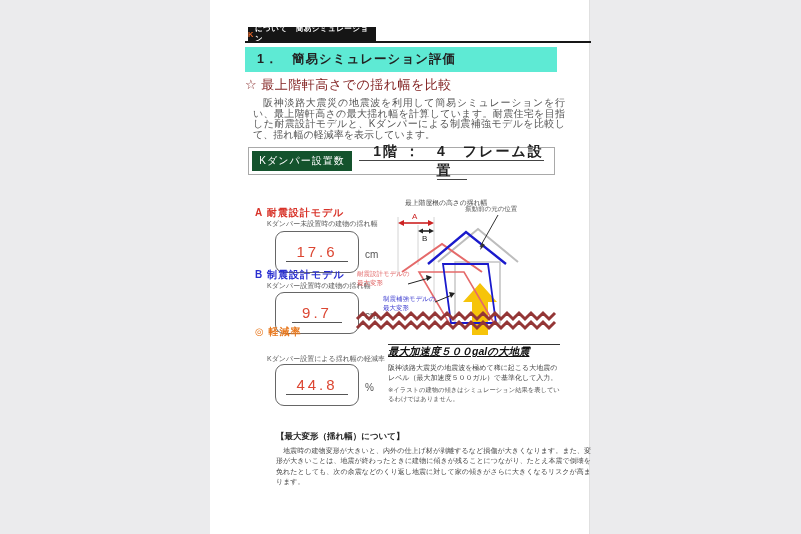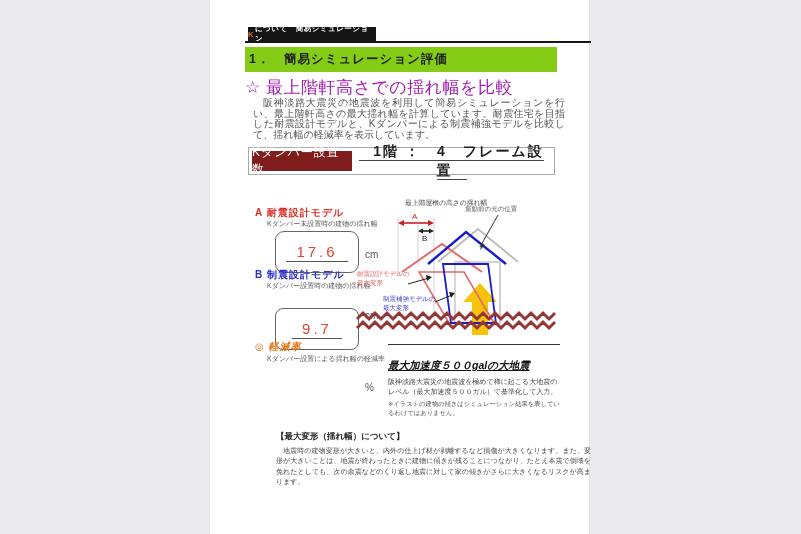--- a/index.html
+++ b/index.html
@@ -7,52 +7,52 @@
               font-family:"Liberation Sans","DejaVu Sans",sans-serif; }
   .page { position:absolute; left:210px; top:0; width:380px; height:534px;
           background:#ffffff; border-right:1px solid #e0e0e0; }
   .abs { position:absolute; }
 
   .tab { left:38px; top:27px; width:128px; height:14px; background:#151515;
          color:#fff; font-size:7.5px; font-weight:bold; display:flex;
          align-items:center; justify-content:center; letter-spacing:0.5px; }
   .tab .k { color:#e8662a; margin-right:1px; }
   .toprule { left:35px; top:41px; width:346px; height:2px; background:#161616; }
-  .titlebar { left:35px; top:47px; width:312px; height:25px; background:#84cc16;
-              display:flex; align-items:center; padding-left:4px;
+  .titlebar { left:35px; top:47px; width:312px; height:25px; background:#5eead4;
+              display:flex; align-items:center; padding-left:12px;
               font-size:12.5px; font-weight:bold; color:#222; letter-spacing:1px; }
-  .subtitle { left:35px; top:76px; font-size:17px; color:#a21caf; letter-spacing:0.5px; }
+  .subtitle { left:35px; top:76px; font-size:13px; color:#7f1d1d; letter-spacing:0.5px; }
   .intro { left:43px; top:98px; width:312px; font-size:10px; line-height:10.6px;
            color:#555; text-indent:1em; text-align:justify; }
 
   .placement { left:38px; top:147px; width:307px; height:28px;
                border:1px solid #a9a9a9; display:flex; align-items:center; padding:3px; }
-  .placement .plabel { width:100px; height:20px; background:#7f1d1d; color:#fff;
-                       font-size:12px; display:flex; align-items:center;
+  .placement .plabel { width:100px; height:20px; background:#14532d; color:#fff;
+                       font-size:10px; display:flex; align-items:center;
                        justify-content:center; letter-spacing:1px; }
   .placement .pvalue { flex:1; text-align:center; }
   .placement .pvalue span { font-size:14px; font-weight:bold; color:#222;
                             letter-spacing:2px; border-bottom:1.5px solid #444;
                             padding:0 14px 1px; }
 
   .sec-head { font-size:10px; font-weight:bold; letter-spacing:1px; }
   .sec-desc { font-size:7px; color:#555; }
   .valbox { width:84px; height:42px; border:1.5px solid #666; border-radius:9px;
             display:flex; align-items:center; justify-content:center; background:#fff; }
   .valbox span { font-size:15px; color:#dc4632; letter-spacing:3px;
                  border-bottom:1.5px solid #555; padding:0 10px 1px; }
   .unit { font-size:10px; color:#555; }
   .c-red { color:#d8342a; } .c-blue { color:#2a2fd0; } .c-orange { color:#e8791f; }
 
   .diacap { left:195px; top:198px; font-size:6.8px; color:#444; }
   .dia { left:145px; top:195px; }
   svg text { font-family:"Liberation Sans","DejaVu Sans",sans-serif; }
 
   .quake { left:178px; top:344px; width:172px; }
-  .quake .qhead { border-top:1.5px solid #333; padding-top:14px; font-size:10.5px;
+  .quake .qhead { border-top:1.5px solid #333; padding-top:0; font-size:10.5px;
                   font-weight:bold; font-style:italic; color:#111; }
   .quake .qhead span { text-decoration:underline; }
   .quake .qbody { margin-top:4px; font-size:7px; line-height:9.6px; color:#444; }
   .quake .qnote { margin-top:4px; font-size:6.3px; line-height:8.6px; color:#555; }
 
   .footnote { left:38px; top:431px; width:315px;margin-left:28px; }
   .footnote .fhead { font-size:8.5px; font-weight:bold; color:#222; }
   .footnote .fbody { margin-top:3px; font-size:7px; line-height:10.4px; color:#444;
                      text-indent:1em; text-align:justify; }
 </style>
@@ -86,30 +86,33 @@
   <div class="abs valbox" style="left:65px; top:231px;">
     <span>17.6</span>
   </div>
   <div class="abs unit" style="left:155px; top:249px;">cm</div>
 
   <div class="abs sec-head c-blue" style="left:45px; top:268px;text-align:center;">
     <span>B</span>
     <span>制震設計モデル</span>
   </div>
   <div class="abs sec-desc" style="left:57px; top:281px;">Kダンパー設置時の建物の揺れ幅</div>
-  <div class="abs valbox" style="left:65px; top:308px;border-radius:8px;">
+  <div class="abs valbox" style="left:65px; top:292px;">
     <span>9.7</span>
   </div>
   <div class="abs unit" style="left:155px; top:310px;">cm</div>
 
-  <div class="abs sec-head c-orange" style="left:45px; top:340px;font-style:italic;">
+  <div class="abs sec-head c-orange" style="left:45px; top:325px;">
     <span>◎</span>
     <span>軽減率</span>
   </div>
   <div class="abs sec-desc" style="left:57px; top:354px;">Kダンパー設置による揺れ幅の軽減率</div>
+  <div class="abs valbox" style="left:65px; top:364px;">
+    <span>44.8</span>
+  </div>
   <div class="abs unit" style="left:155px; top:382px;">%</div>
 
   <div class="abs diacap">最上階屋根の高さの揺れ幅</div>
   <svg class="abs dia" width="205" height="140" viewBox="0 0 205 140">
 
     <line x1="43" y1="22" x2="43" y2="80" stroke="#c9c9c9" stroke-width="0.8"></line>
     <line x1="63" y1="30" x2="63" y2="70" stroke="#c9c9c9" stroke-width="0.8"></line>
     <line x1="79" y1="22" x2="79" y2="128" stroke="#c9c9c9" stroke-width="0.8"></line>
     <line x1="145" y1="67" x2="145" y2="134" stroke="#d5d5d5" stroke-width="0.8"></line>
 

